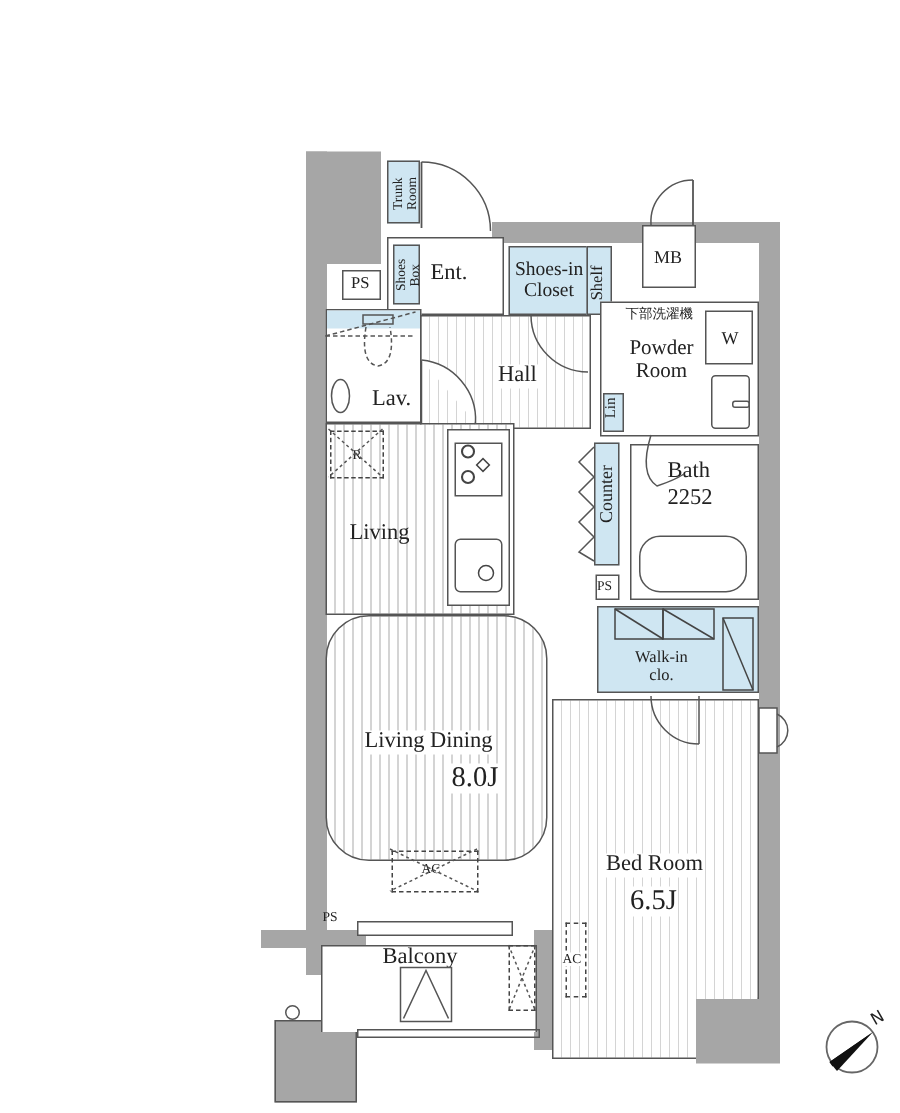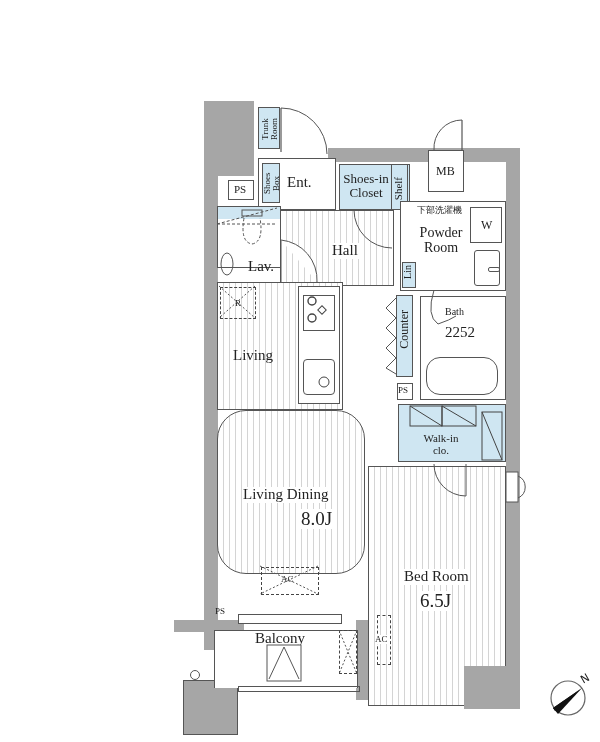--- a/index.html
+++ b/index.html
@@ -39,36 +39,36 @@
   <span class="lbl" style="left:28px;top:16px;font-size:15px;text-align:right;">Ent.</span>
 </div>
 <div class="room blue" style="left:262px;top:163px;width:18px;height:40px;">
   <span class="lbl vt" style="left:0px;top:1px;font-size:9px;width:16px;white-space:normal;">Shoes Box</span>
 </div>
 
 <div class="room" style="left:228px;top:180px;width:26px;height:20px;">
   <span class="lbl" style="left:5px;top:3px;font-size:11px;">PS</span>
 </div>
 
-<div class="room blue" style="left:339px;top:164px;width:71px;height:46px;">
+<div class="room blue" style="left:339px;top:164px;width:53px;height:46px;">
   <span class="lbl" style="left:3px;top:7px;width:46px;white-space:normal;font-size:13px;">Shoes-in Closet</span>
 </div>
 <div class="room blue" style="left:391px;top:164px;width:17px;height:46px;">
   <span class="lbl vt" style="left:1px;top:12px;font-size:11px;">Shelf</span>
 </div>
 
 <div class="room" style="left:428px;top:150px;width:36px;height:42px;padding-left:11px;">
   <span class="lbl" style="left:7px;top:14px;font-size:12px;">MB</span>
 </div>
 <svg style="left:432px;top:118px;" width="36" height="34">
   <line x1="30" y1="2" x2="30" y2="32" stroke="#555" stroke-width="1.2"></line>
   <path d="M30 2 A28 28 0 0 0 2 32" fill="none" stroke="#555" stroke-width="1"></path>
 </svg>
 
-<div class="room" style="left:217px;top:206px;width:64px;height:62px;">
+<div class="room" style="left:217px;top:206px;width:64px;height:76px;">
   <div class="blue abs" style="left:0;top:0;width:62px;height:12px;"></div>
   <span class="lbl" style="left:30px;top:52px;font-size:15px;">Lav.</span>
 </div>
 <svg style="left:217px;top:206px;" width="64" height="76">
   <line x1="0" y1="18" x2="60" y2="2" stroke="#555" stroke-width="1" stroke-dasharray="3,2"></line>
   <line x1="0" y1="18" x2="60" y2="18" stroke="#555" stroke-width="1" stroke-dasharray="3,2"></line>
   <rect x="25" y="4" width="20" height="6" fill="none" stroke="#555"></rect>
   <path d="M27 12 Q23 36 35 38 Q47 36 43 12" fill="none" stroke="#555" stroke-dasharray="3,2"></path>
   <ellipse cx="10" cy="58" rx="6" ry="11" fill="none" stroke="#555"></ellipse>
 </svg>
@@ -124,21 +124,21 @@
   <span class="lbl vt" style="left:1px;top:14px;font-size:12px;">Counter</span>
 </div>
 <svg style="left:384px;top:296px;" width="14" height="80">
   <polyline points="12,2 2,12 12,22 2,32 12,42 2,52 12,62 2,72 12,78" fill="none" stroke="#555"></polyline>
 </svg>
 <div class="room" style="left:397px;top:383px;width:16px;height:17px;">
   <span class="lbl" style="left:0;top:2px;font-size:9px;">PS</span>
 </div>
 
 <div class="room" style="left:420px;top:296px;width:86px;height:104px;">
-  <span class="lbl" style="left:24px;top:10px;font-size:10px;">Bath</span>
+  <span class="lbl" style="left:24px;top:10px;font-size:15px;">Bath</span>
   <span class="lbl" style="left:24px;top:28px;font-size:15px;">2252</span>
   <div class="abs" style="left:5px;top:60px;width:72px;height:38px;border:1.5px solid #555;border-radius:14px;box-sizing:border-box;"></div>
 </div>
 <svg style="left:420px;top:290px;" width="40" height="40">
   <path d="M14 0 Q6 26 18 34 Q30 30 36 26" fill="none" stroke="#555"></path>
 </svg>
 
 <div class="room blue" style="left:398px;top:404px;width:108px;height:58px;">
   <span class="lbl" style="left:22px;top:28px;width:40px;white-space:normal;font-size:11px;">Walk-in clo.</span>
 </div>

